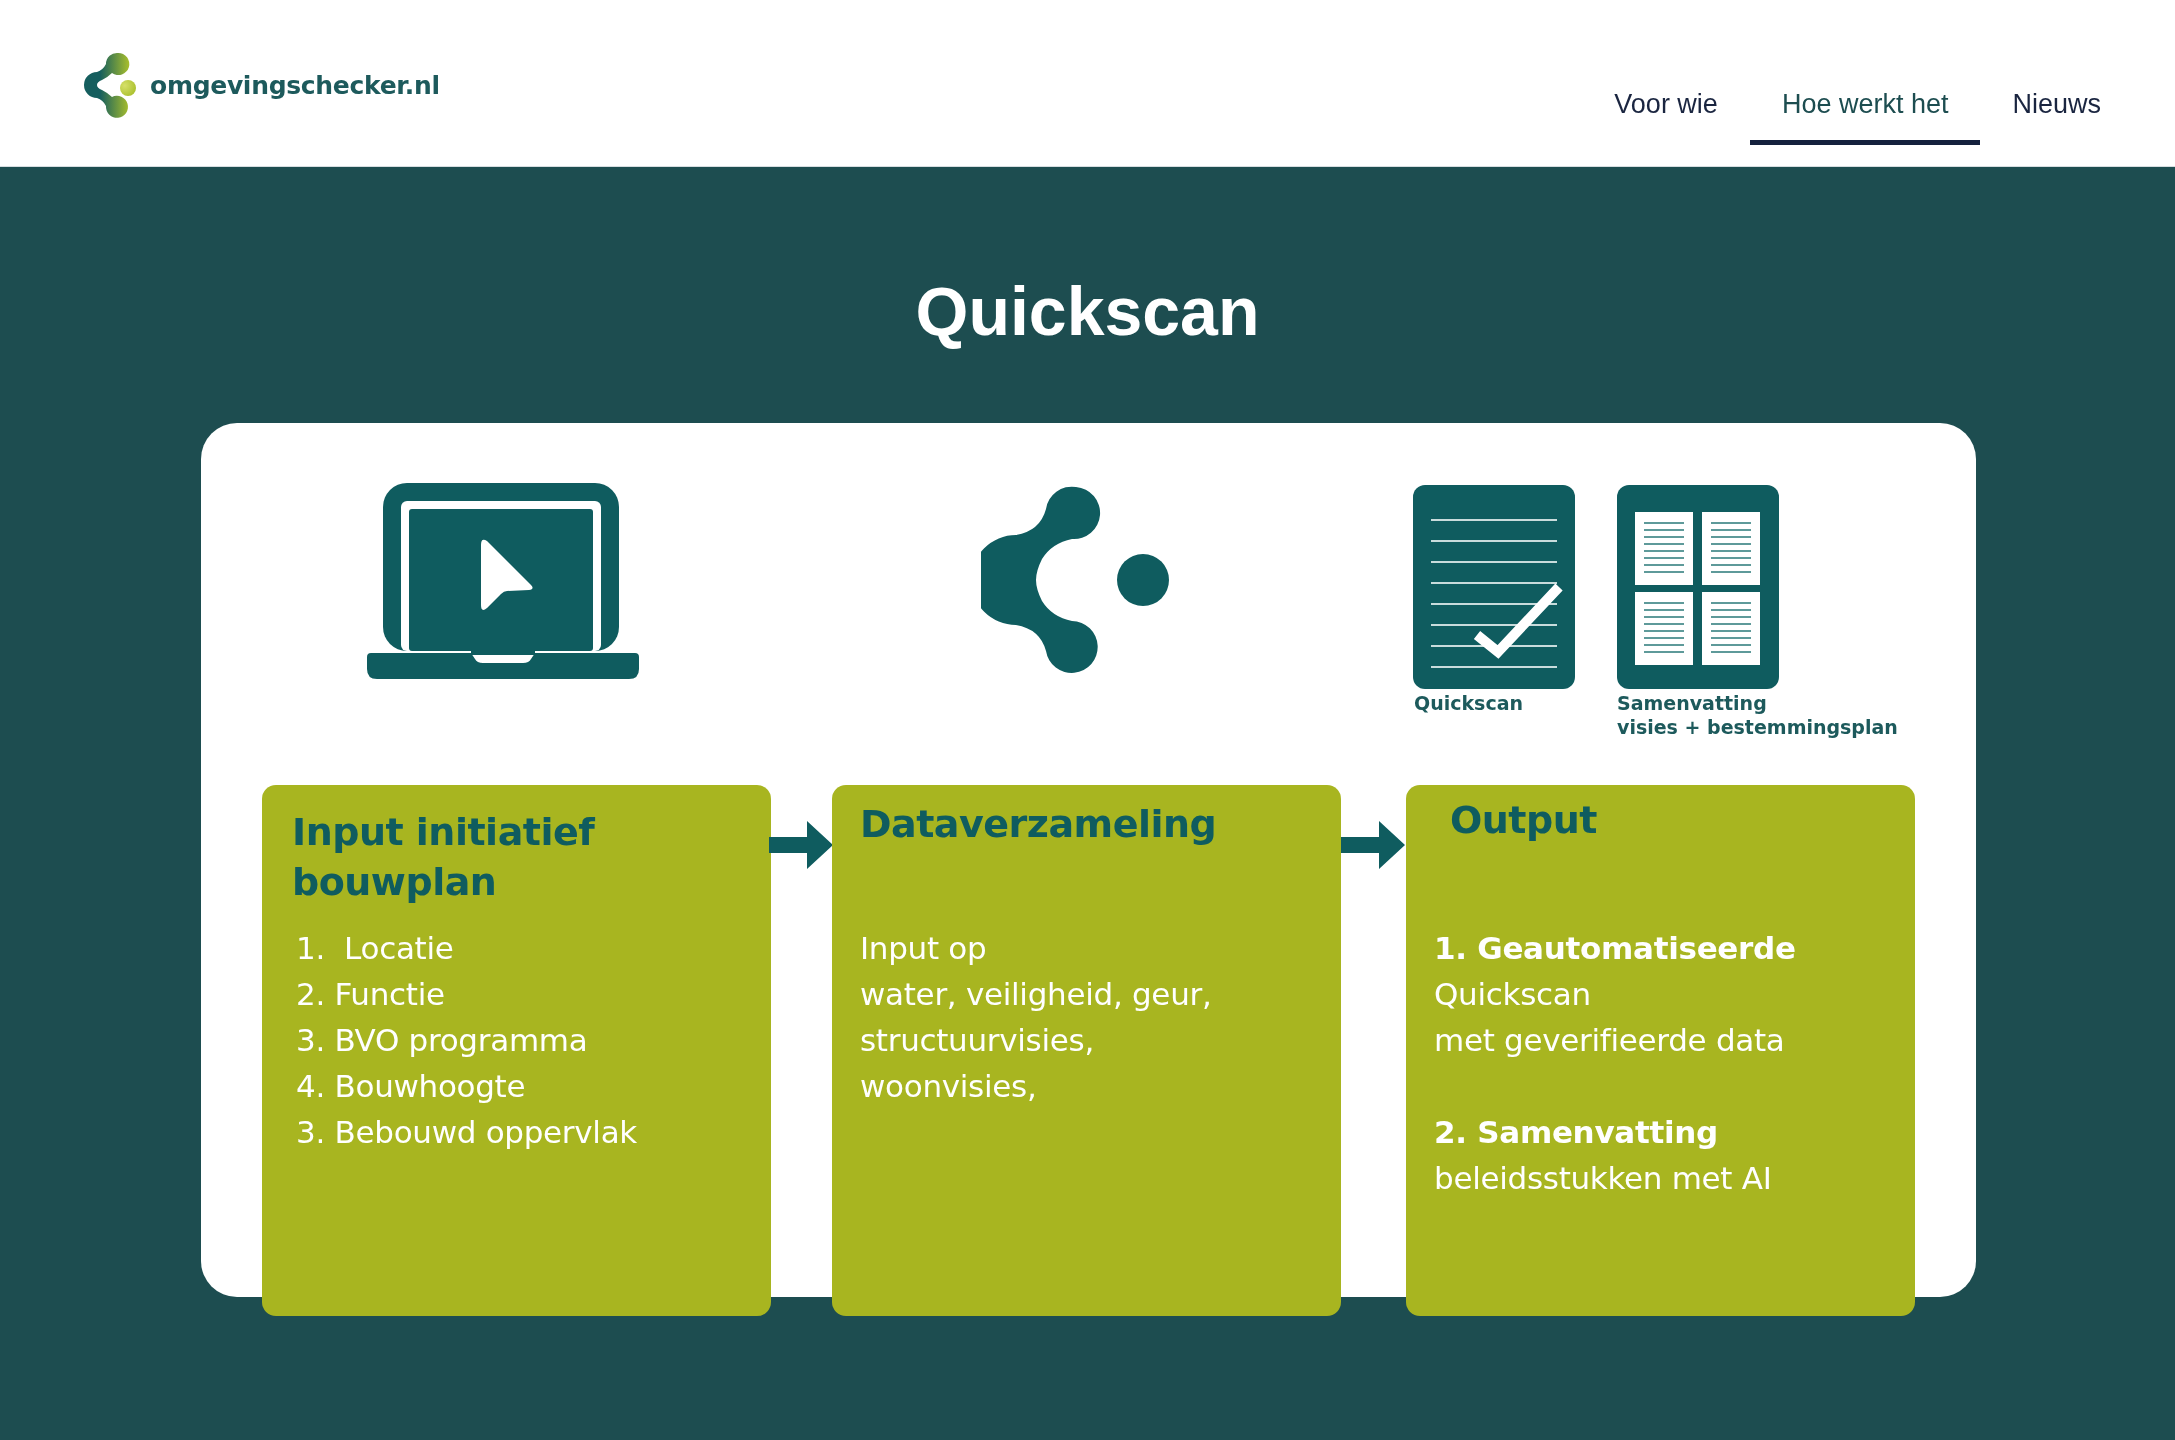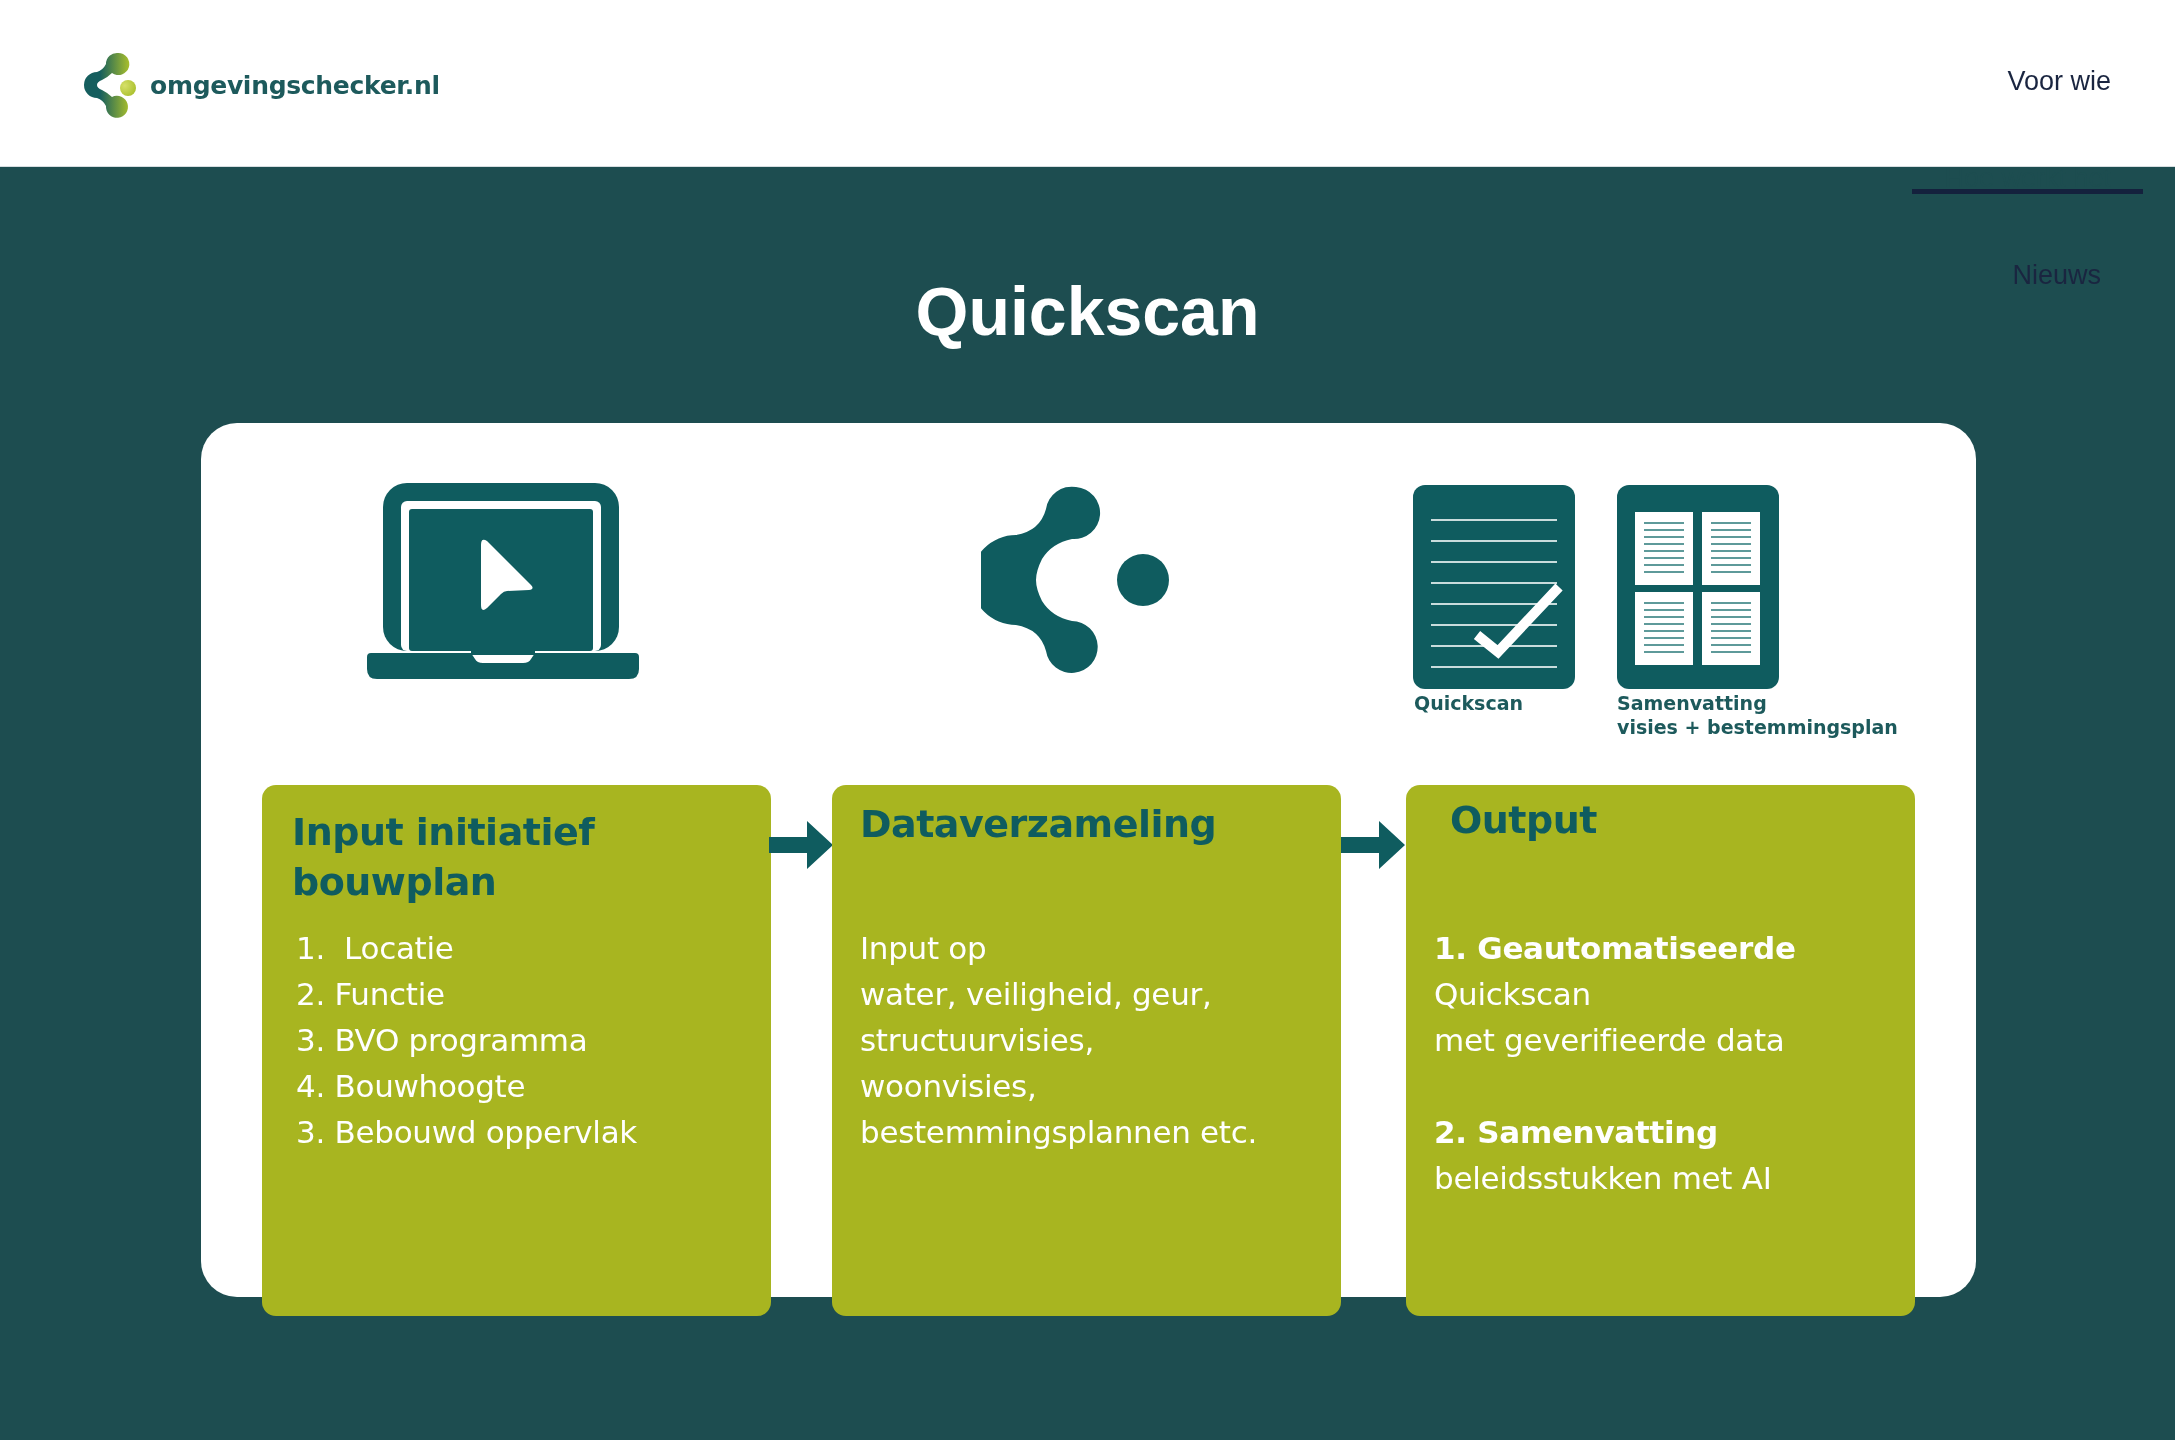--- a/index.html
+++ b/index.html
@@ -21,21 +21,21 @@
     }
     .logo svg { width: 58px; height: 70px; }
     .logo-text {
       margin-left: 10px;
       font-family: "DejaVu Sans", sans-serif;
       font-size: 25px; font-weight: bold; color: #1d5a5c;
       letter-spacing: -0.3px;
     }
     .nav {
       position: absolute; top: 0; right: 0; height: 167px;
-      display: flex; align-items: flex-end; flex-direction: column;
+      display: flex; align-items: center;
     }
     .nav-item {
       position: relative;
       font-size: 27px; color: #1a2540; text-decoration: none;
       display: block; padding: 66px 0 0 0; height: 122px;
       cursor: pointer;
     }
     .nav-item.active { color: #1d4d50; }
     .nav-item .underline {
       position: absolute; left: -32px; right: -32px; bottom: 0;
@@ -255,21 +255,20 @@
     </svg>
   </div>
 
   <div class="step-box box-data">
     <div class="step-title">Dataverzameling</div>
     <div class="step-text">
       <div>Input op</div>
       <div>water, veiligheid, geur,</div>
       <div>structuurvisies,</div>
       <div>woonvisies,</div>
-      <div>bestemmingsplannen etc.</div>
     </div>
   </div>
 
   <div class="arrow arrow-2">
     <svg viewBox="0 0 64 48" width="64" height="48">
       <path d="M0 16 h38 v-16 l26 24 l-26 24 v-16 h-38z" fill="#0f5c5f"></path>
     </svg>
   </div>
 
   <div class="step-box box-output">

